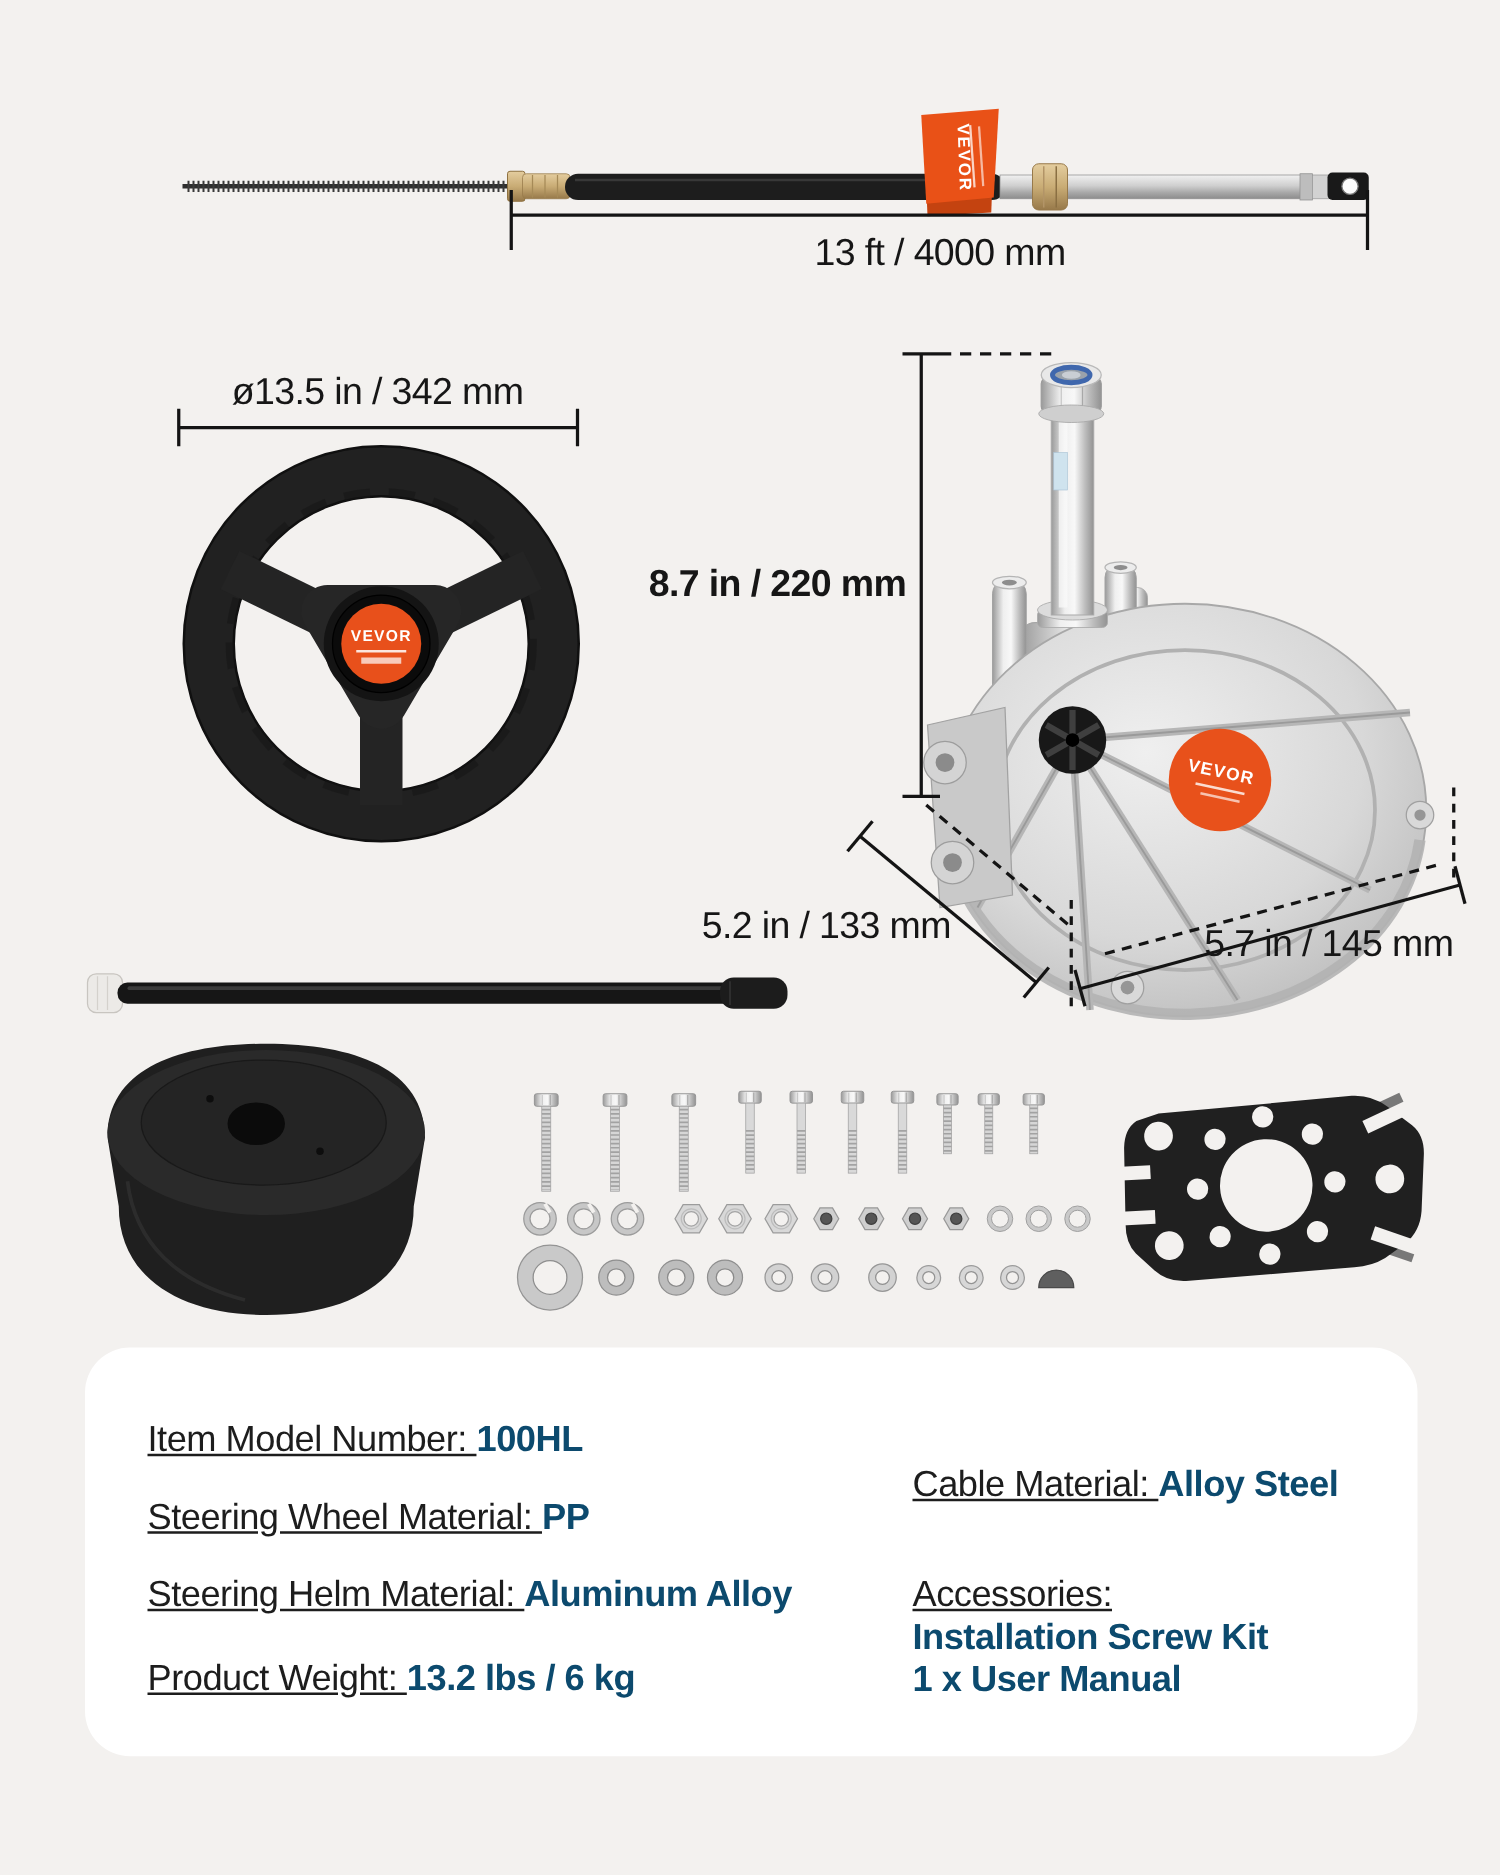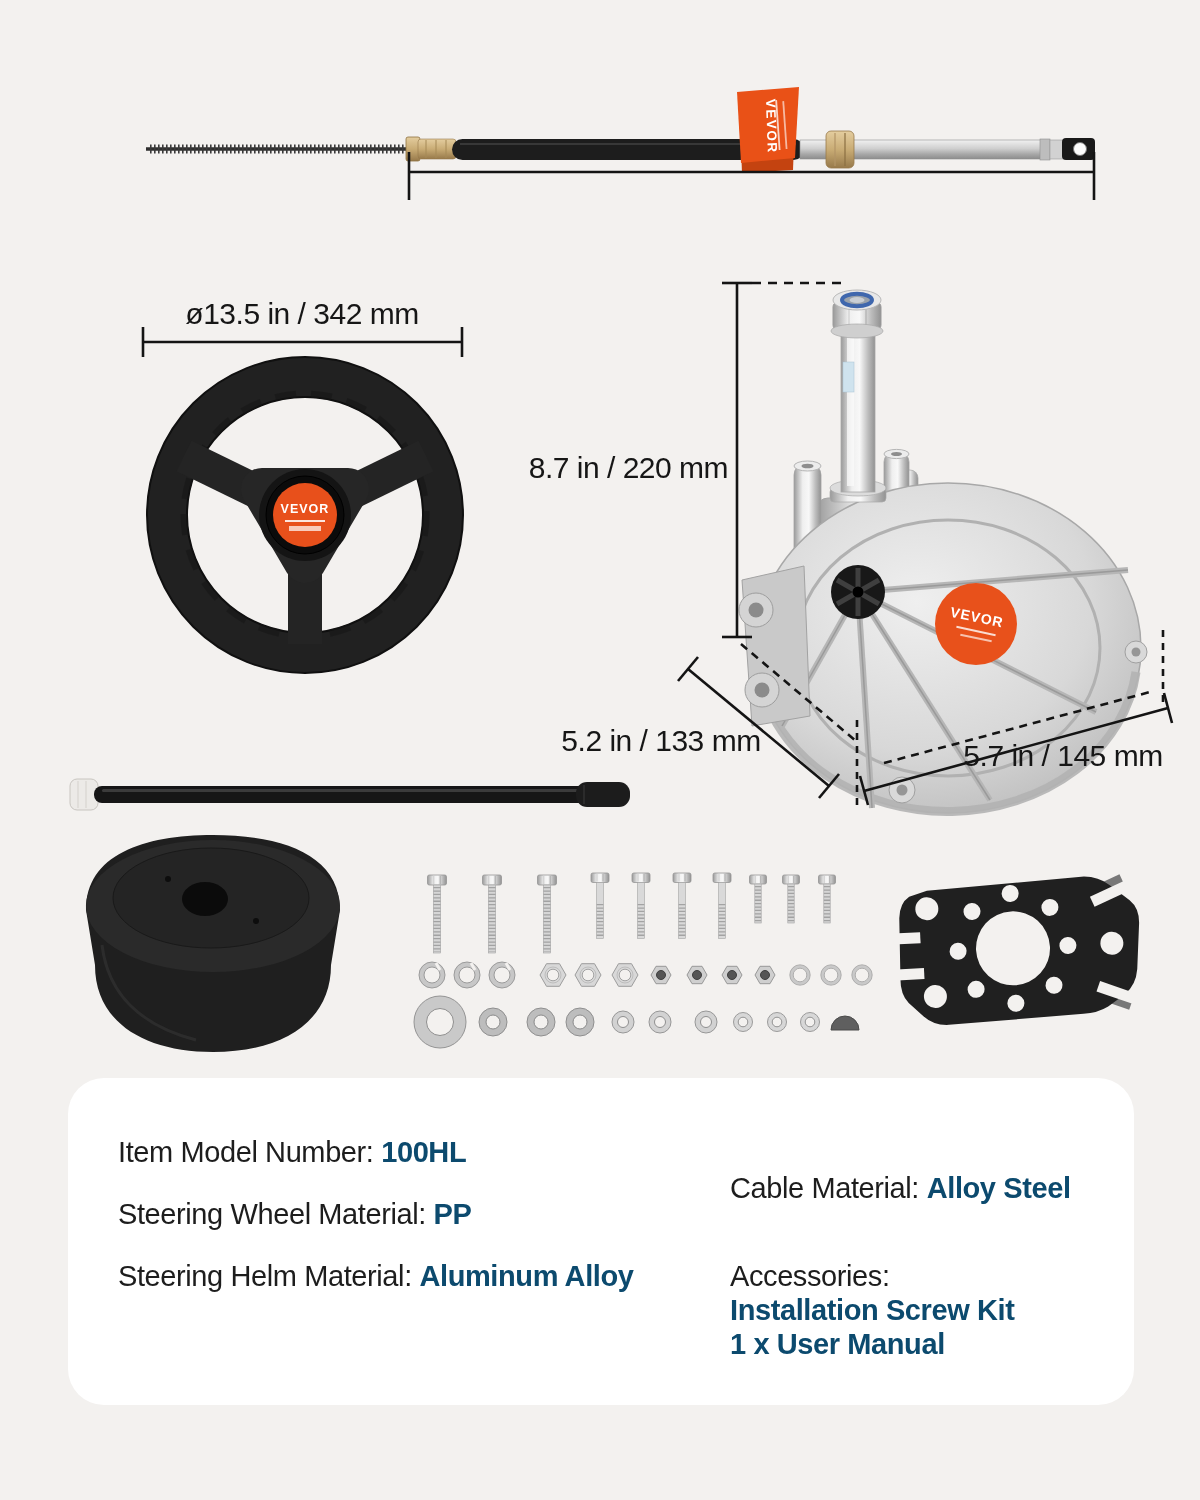--- a/index.html
+++ b/index.html
@@ -3,26 +3,26 @@
 <meta charset="utf-8">
 <style>
   html,body{margin:0;padding:0;}
   body{width:1200px;height:1500px;position:relative;background:#F3F1EF;
        font-family:"Liberation Sans", sans-serif;color:#161616;overflow:hidden;}
   .stage{position:absolute;inset:0;width:1200px;height:1500px;}
   svg.art{position:absolute;left:0;top:0;}
   .dim-label{position:absolute;font-size:30px;letter-spacing:-0.5px;color:#161616;
              font-weight:400;white-space:nowrap;}
   .center{text-align:center;}
-  .right{text-align:right;}
+  .right{text-align:center;font-weight:bold;}
   
   .spec-panel{position:absolute;left:68px;top:1078px;width:1066px;height:327px;
               background:#FFFFFF;border-radius:36px;}
   .spec-row{position:absolute;font-size:29px;letter-spacing:-0.4px;white-space:nowrap;}
-  .spec-label{color:#1D1D1D;font-weight:400;}
+  .spec-label{color:#1D1D1D;font-weight:400;text-decoration:underline;}
   .spec-value{color:#0c4a6e;font-weight:700;}
   .col-l{left:50px;}
   .col-r{left:662px;}
 </style>
 </head>
 <body>
 
 <div class="stage">
 
 <svg class="art" width="1200" height="1080" viewBox="0 0 1200 1080">
@@ -333,35 +333,39 @@
       <line x1="864" y1="791" x2="1168" y2="708"></line>
       <line x1="860" y1="776" x2="868" y2="805"></line>
       <line x1="1164" y1="693" x2="1172" y2="723"></line>
       <line x1="857" y1="720" x2="857" y2="809" stroke-dasharray="7 6"></line>
       <line x1="1163" y1="630" x2="1163" y2="706" stroke-dasharray="7 6"></line>
       <line x1="884" y1="763" x2="1150" y2="692" stroke-dasharray="8 6"></line>
     </g>
   </g>
 </svg>
 
+<div class="dim-label center" style="left:410px;top:186px;width:684px;">13 ft / 4000 mm</div>
 <div class="dim-label center" style="left:140px;top:297px;width:324px;">ø13.5 in / 342 mm</div>
 <div class="dim-label right" style="left:516px;top:451px;width:212px;">8.7 in / 220 mm</div>
 <div class="dim-label center" style="left:552px;top:724px;width:218px;">5.2 in / 133 mm</div>
 <div class="dim-label center" style="left:944px;top:739px;width:238px;">5.7 in / 145 mm</div>
 
 <div class="spec-panel">
   <div class="spec-row col-l" style="top:58px;">
     <span class="spec-label">Item Model Number: </span><span class="spec-value">100HL</span>
   </div>
   <div class="spec-row col-l" style="top:182px;">
     <span class="spec-label">Steering Helm Material: </span><span class="spec-value">Aluminum Alloy</span>
   </div>
   <div class="spec-row col-l" style="top:120px;">
     <span class="spec-label">Steering Wheel Material: </span><span class="spec-value">PP</span>
   </div>
+  <div class="spec-row col-l" style="top:249px;">
+    <span class="spec-label">Product Weight: </span><span class="spec-value">13.2 lbs / 6 kg</span>
+  </div>
   <div class="spec-row col-r" style="top:58px;margin-top:36px;">
     <span class="spec-label">Cable Material: </span><span class="spec-value">Alloy Steel</span>
   </div>
   <div class="spec-row col-r" style="top:182px;">
     <span class="spec-label">Accessories:</span>
   </div>
   <div class="spec-row col-r" style="top:216px;">
     <span class="spec-value">Installation Screw Kit</span>
   </div>
   <div class="spec-row col-r" style="top:250px;">

